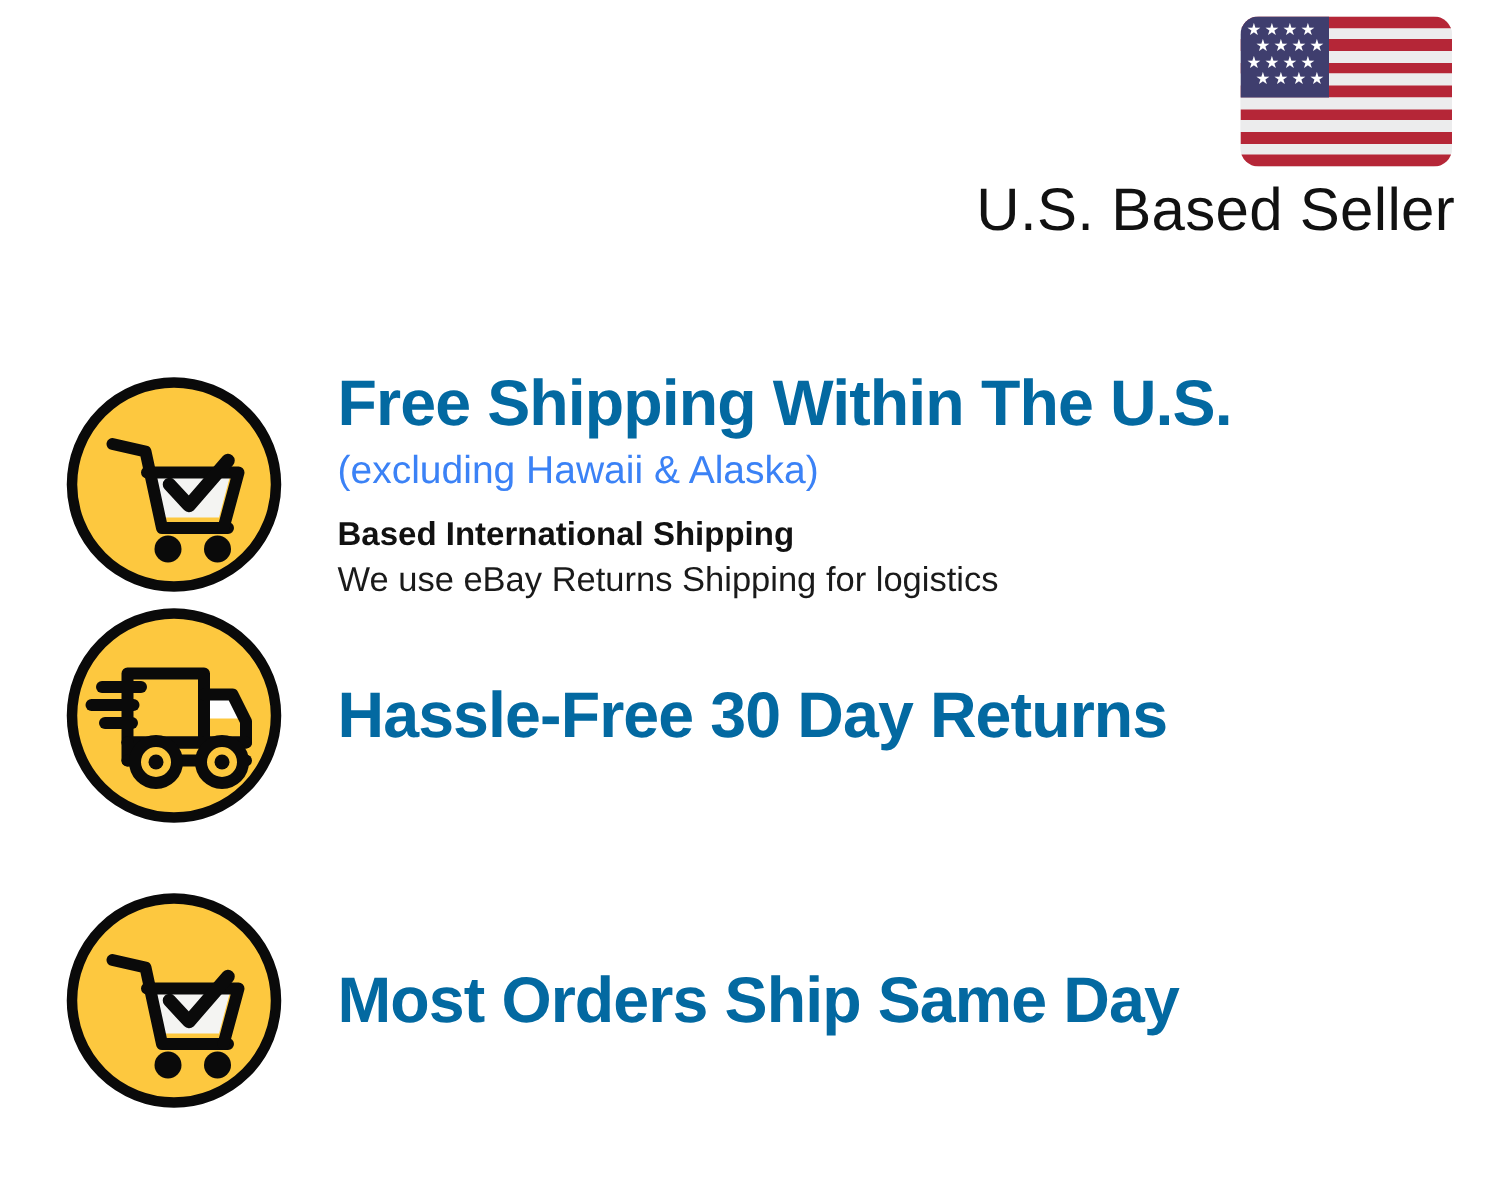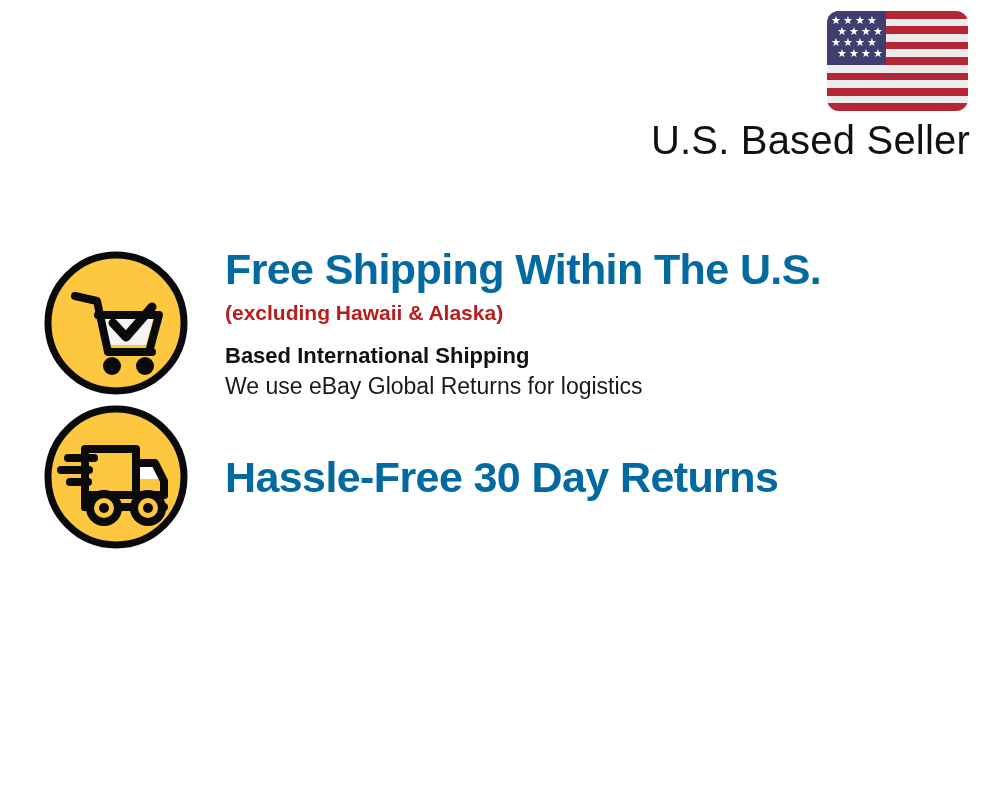--- a/index.html
+++ b/index.html
@@ -175,24 +175,24 @@
     font-family: "Liberation Sans", sans-serif;
     font-weight: 700;
     font-size: 43px;
     line-height: 50px;
     letter-spacing: -0.6px;
     color: #0369a1;
     white-space: nowrap;
   }
   .feature-sub {
     font-family: "Liberation Sans", sans-serif;
-    font-weight: 700;
-    font-size: 21px;
+    font-weight: 400;
+    font-size: 26px;
     line-height: 32px;
-    color: #b91c1c;
+    color: #3b82f6;
     margin-top: 3px;
   }
   .feature-sub-strong {
     font-family: "Liberation Sans", sans-serif;
     font-weight: 700;
     font-size: 22px;
     line-height: 31px;
     color: #111111;
     margin-top: 11px;
   }
@@ -268,21 +268,21 @@
         <path d="M71 74 L84 88 L110 58" fill="none" stroke="#0a0a0a" stroke-width="9" stroke-linecap="round" stroke-linejoin="round"></path>
 
         <circle cx="70" cy="117" r="9" fill="#0a0a0a"></circle>
         <circle cx="103" cy="117" r="9" fill="#0a0a0a"></circle>
       </svg>
     </div>
     <div class="feature-text">
       <div class="feature-title">Free Shipping Within The U.S.</div>
       <div class="feature-sub">(excluding Hawaii &amp; Alaska)</div>
       <div class="feature-sub-strong">Based International Shipping</div>
-      <div class="feature-sub-plain">We use eBay Global Returns for logistics</div>
+      <div class="feature-sub-plain">We use eBay Returns Shipping for logistics</div>
     </div>
   </div>
 
   <div class="feature-row" id="feature-row-1">
     <div class="feature-icon">
       <svg viewBox="0 0 148 148" width="148" height="148" aria-hidden="true">
         <circle cx="74" cy="74" r="68" fill="#fdc83f" stroke="#0a0a0a" stroke-width="7"></circle>
 
         <path d="M97 60 L112 60 L118 76 L97 76 Z" fill="#ffffff"></path>
 
@@ -302,13 +302,29 @@
         <circle cx="106" cy="105" r="14" fill="#fdc83f" stroke="#0a0a0a" stroke-width="8"></circle>
         <circle cx="62" cy="105" r="5" fill="#0a0a0a"></circle>
         <circle cx="106" cy="105" r="5" fill="#0a0a0a"></circle>
       </svg>
     </div>
     <div class="feature-text">
       <div class="feature-title">Hassle-Free 30 Day Returns</div>
     </div>
   </div>
 
+  <div class="feature-row" id="feature-row-2">
+    <div class="feature-icon">
+      <svg viewBox="0 0 148 148" width="148" height="148" aria-hidden="true">
+        <circle cx="74" cy="74" r="68" fill="#fdc83f" stroke="#0a0a0a" stroke-width="7"></circle>
+        <path d="M56 66 L112 66 L104 96 L65 96 Z" fill="#f4f4f2"></path>
+        <path d="M33 47 L55 52 L66 103 L110 103" fill="none" stroke="#0a0a0a" stroke-width="8" stroke-linecap="round" stroke-linejoin="round"></path>
+        <path d="M56 66 L117 66 L107 103" fill="none" stroke="#0a0a0a" stroke-width="8" stroke-linecap="round" stroke-linejoin="round"></path>
+        <path d="M71 74 L84 88 L110 58" fill="none" stroke="#0a0a0a" stroke-width="9" stroke-linecap="round" stroke-linejoin="round"></path>
+        <circle cx="70" cy="117" r="9" fill="#0a0a0a"></circle>
+        <circle cx="103" cy="117" r="9" fill="#0a0a0a"></circle>
+      </svg>
+    </div>
+    <div class="feature-text">
+      <div class="feature-title">Most Orders Ship Same Day</div>
+    </div>
+  </div>
 </div>
 
 </body></html>

